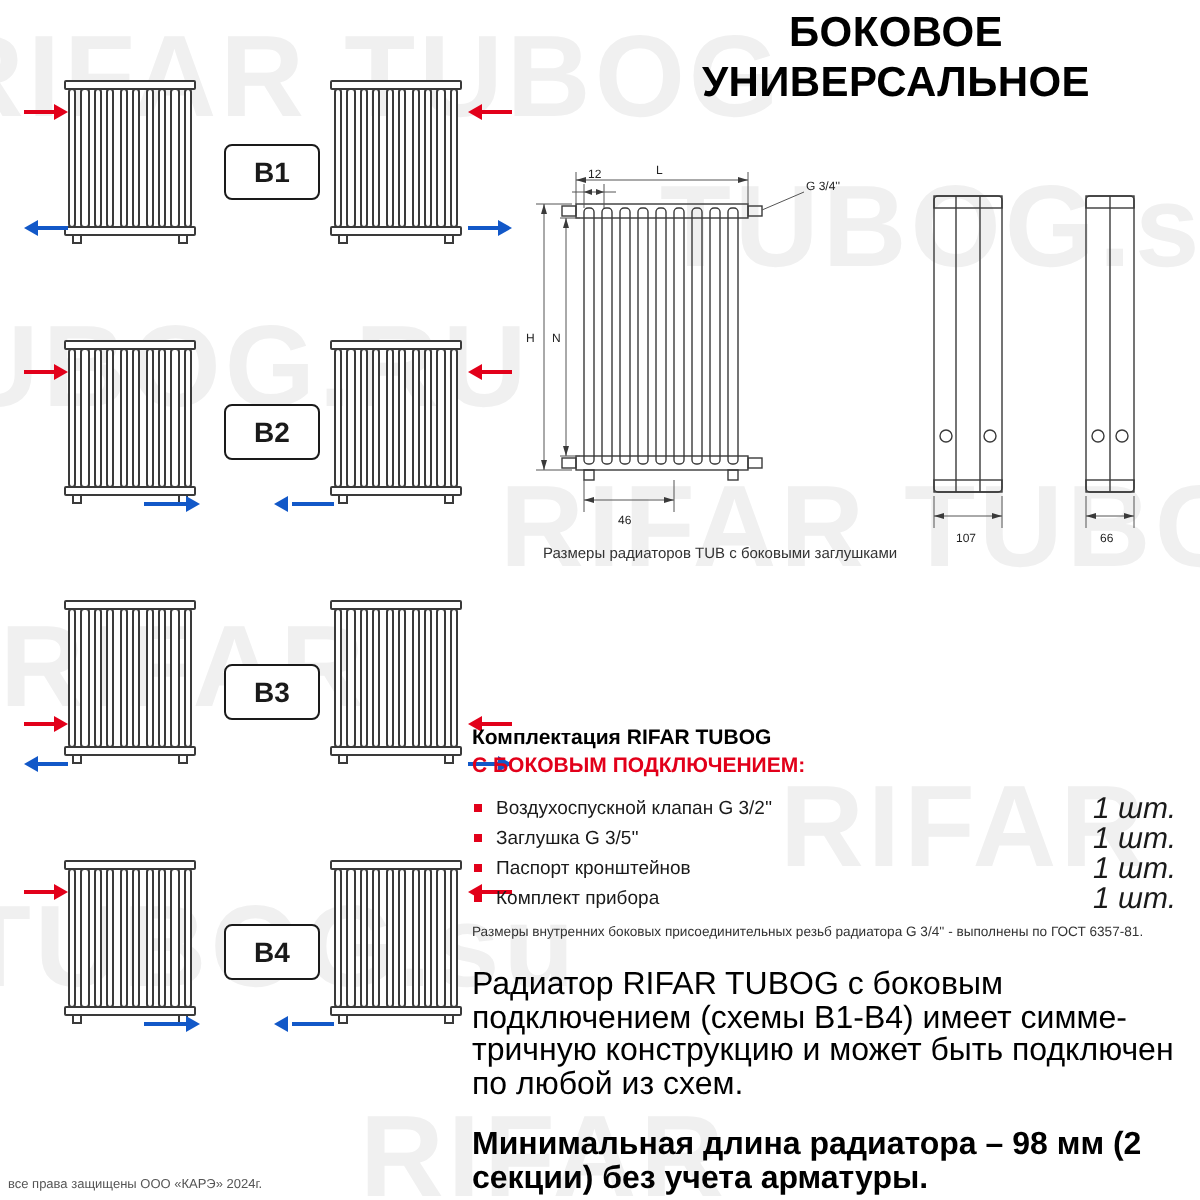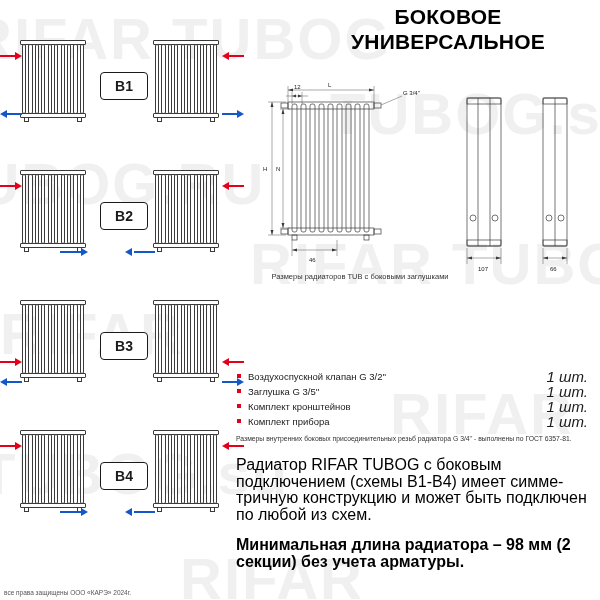--- a/index.html
+++ b/index.html
@@ -40,21 +40,21 @@
     position:absolute;left:300px;top:4px;width:296px;
     text-align:center;
     z-index:3;
   }
   .header .line{
     font-size:21px;font-weight:bold;color:#000;line-height:25px;
     letter-spacing:.2px;
   }
 
   
-  .schemes{position:absolute;left:0;top:30px;width:245px;z-index:2;}
+  .schemes{position:absolute;left:12px;top:30px;width:245px;z-index:2;}
   .scheme-row{position:relative;height:130px;}
   .rad{
     position:absolute;
     width:62px;height:78px;
   }
   .rad .cols{
     position:absolute;left:0;top:4px;width:62px;height:70px;
     display:flex;justify-content:space-between;
   }
   .rad .col{
@@ -483,35 +483,39 @@
       <polygon points="112,170 107,168.5 107,171.5"></polygon>
     </g>
     <g font-family="Liberation Sans, sans-serif" font-size="6" fill="#222">
       <text x="23" y="183">107</text>
       <text x="95" y="183">66</text>
     </g>
   </svg>
 </div>
 
 <div class="content">
+  <div class="c-title">
+    <div>Комплектация RIFAR TUBOG</div>
+    <div class="red">С БОКОВЫМ ПОДКЛЮЧЕНИЕМ:</div>
+  </div>
 
   <ul class="kit-list">
     <li>
       <span class="bullet"></span>
       <span>Воздухоспускной клапан G 3/2''</span>
       <span class="qty">1 шт.</span>
     </li>
     <li>
       <span class="bullet"></span>
       <span>Заглушка G 3/5''</span>
       <span class="qty">1 шт.</span>
     </li>
     <li>
       <span class="bullet"></span>
-      <span>Комплект кронштейнов</span>
+      <span>Паспорт кронштейнов</span>
       <span class="qty">1 шт.</span>
     </li>
     <li>
       <span class="bullet"></span>
       <span>Комплект прибора</span>
       <span class="qty">1 шт.</span>
     </li>
   </ul>
 
   <div class="note">Размеры внутренних боковых присоединительных резьб радиатора G 3/4'' - выполнены по ГОСТ 6357-81.</div>

